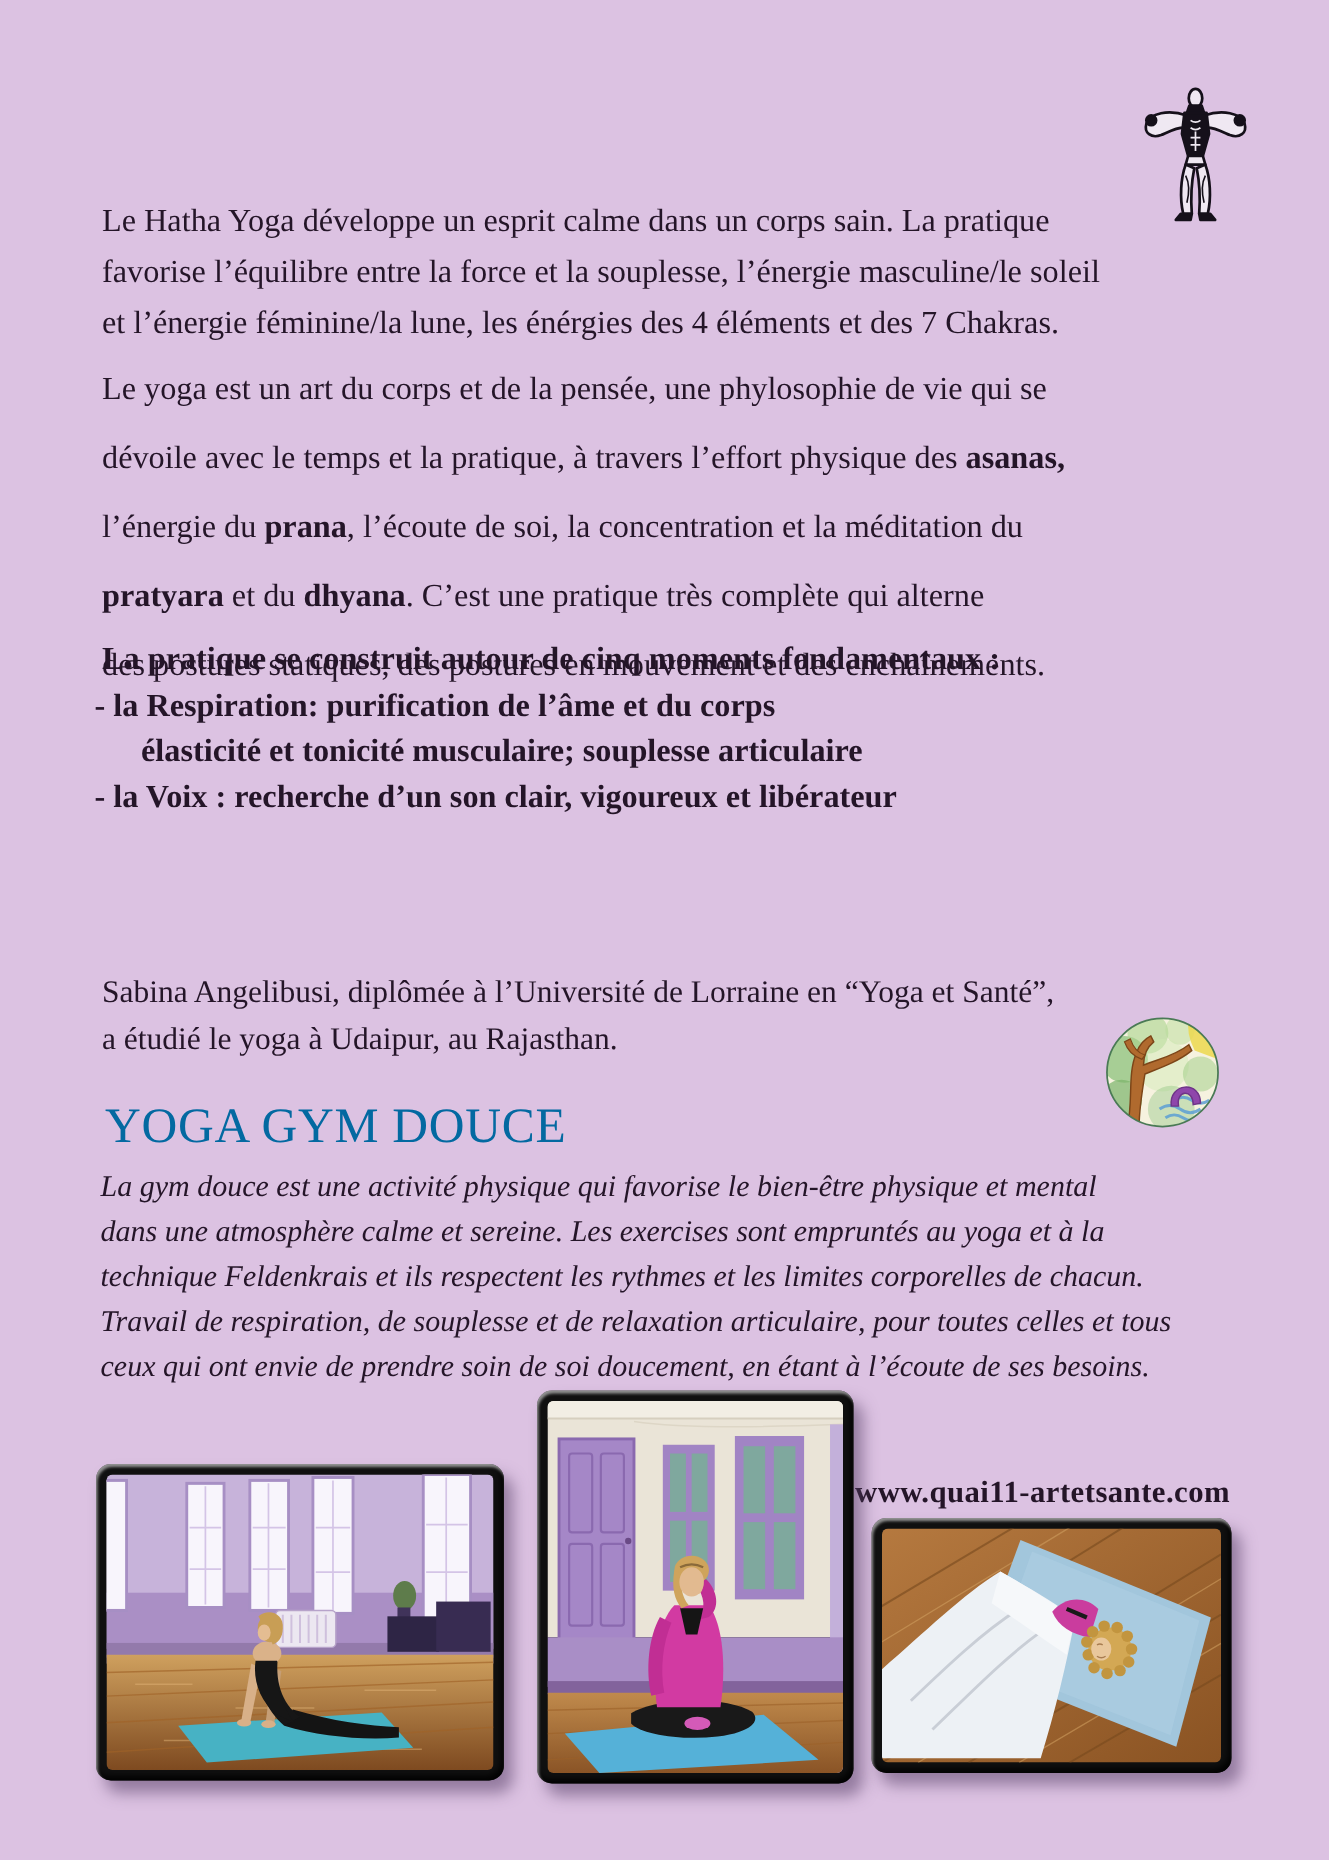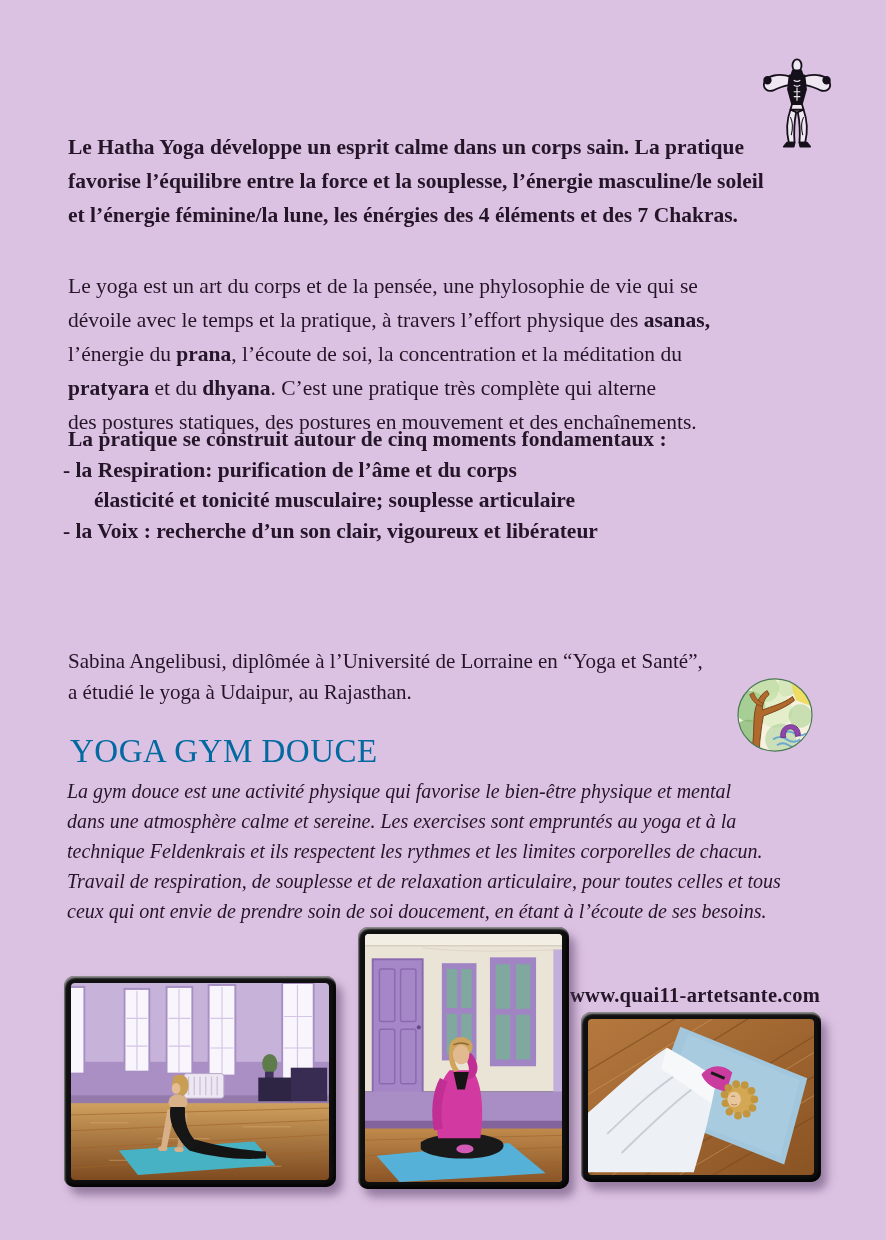--- a/index.html
+++ b/index.html
@@ -4,22 +4,22 @@
 <style>
   html,body{margin:0;padding:0;}
   body{width:886px;height:1240px;overflow:hidden;}
   .page{position:relative;width:886px;height:1240px;background:#dcc2e2;
         font-family:"Liberation Serif", serif;color:#241528;}
   .abs{position:absolute;}
   .pre{white-space:pre-line;}
   .title{left:80px;top:62px;font-size:34px;font-weight:normal;letter-spacing:1.5px;margin:0;color:#20141f;}
   .muscle-icon{left:756px;top:58px;width:82px;height:92px;}
   .muscle-icon svg{width:100%;height:100%;display:block;}
-  .intro{left:68px;top:130px;width:800px;font-size:21.5px;font-weight:bold;line-height:34px;margin:0;}
-  .description{left:68px;top:269px;width:800px;font-size:21.5px;line-height:34px;margin:0;}
+  .intro{left:68px;top:130px;width:800px;font-size:21.5px;font-weight:normal;line-height:34px;margin:0;}
+  .description{left:68px;top:236px;width:800px;font-size:21.5px;line-height:46px;margin:0;}
   .description .b{font-weight:bold;}
   .moments{left:63px;top:424px;width:810px;font-size:21.5px;font-weight:bold;line-height:30.5px;}
   .m-head{padding-left:5px;}
   .m-line.sub{padding-left:31px;}
   .bio{left:68px;top:646px;width:720px;font-size:21px;line-height:31px;margin:0;}
   .tree-logo{left:736px;top:677px;width:78px;height:76px;}
   .tree-logo svg{width:100%;height:100%;display:block;}
   .gym-title{left:70px;top:733px;font-size:33px;font-weight:normal;letter-spacing:0.5px;margin:0;color:#0369a1;}
   .gym-text{left:67px;top:776px;width:820px;font-size:20px;font-style:italic;line-height:30px;margin:0;}
   .website{left:570px;top:984px;font-size:20.5px;font-weight:bold;letter-spacing:0.3px;}

